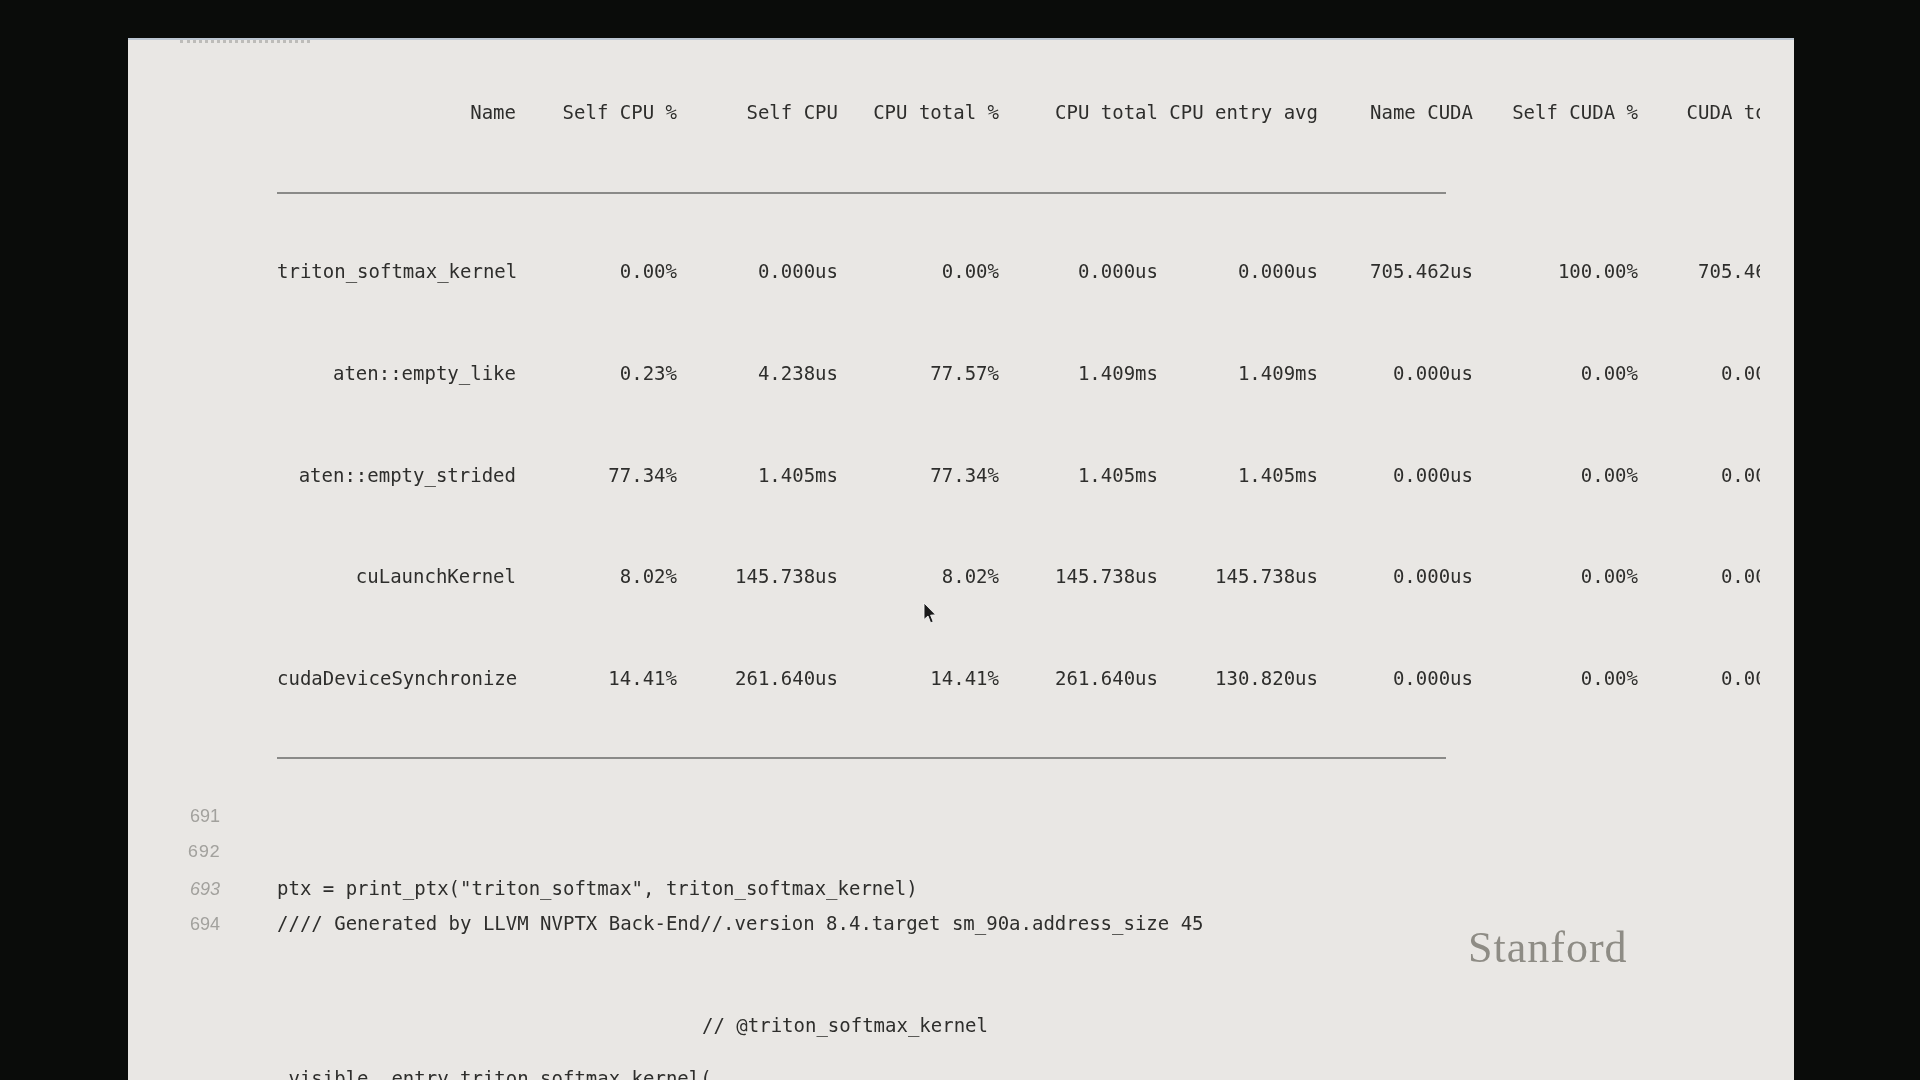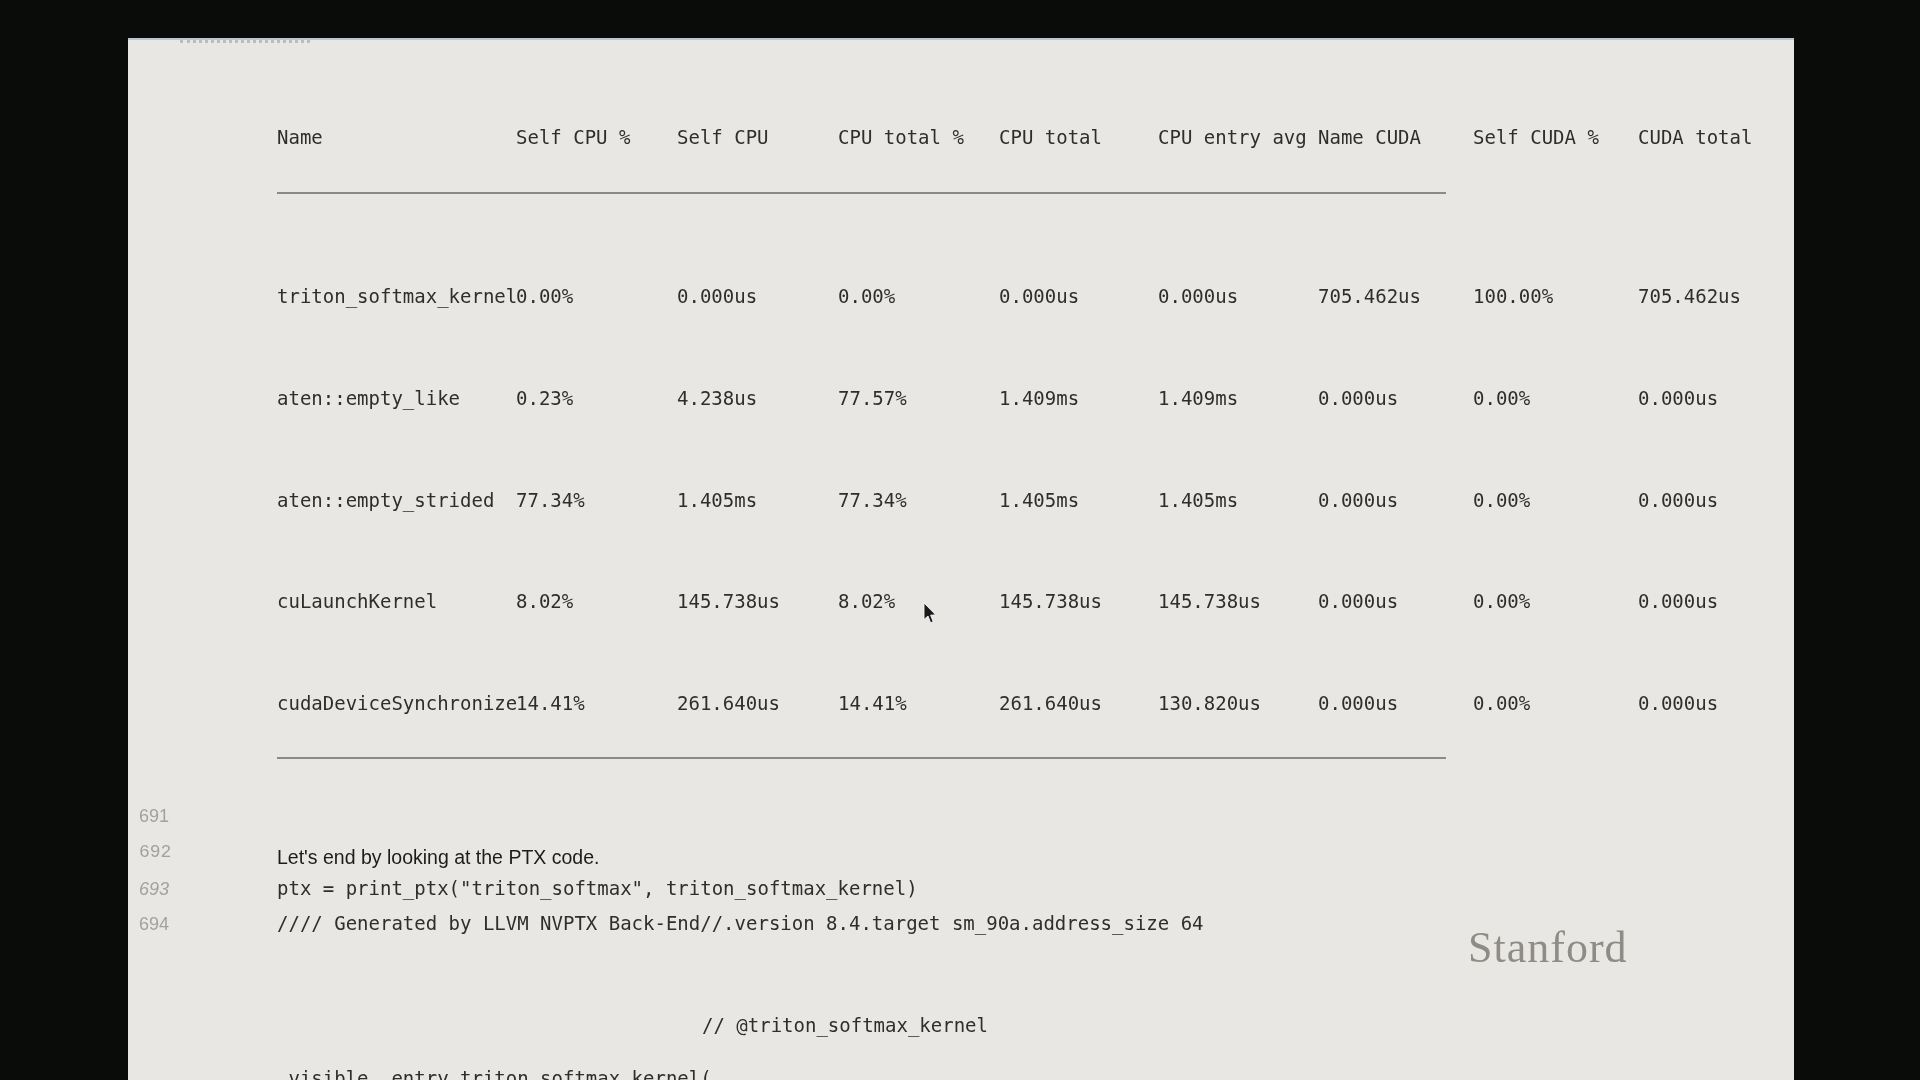--- a/index.html
+++ b/index.html
@@ -15,31 +15,31 @@
   .clip-top {
     position:absolute; left:52px; top:0; width:130px; height:5px; overflow:hidden;
     opacity:.55;
   }
   .clip-top i { display:block; width:100%; border-bottom:3px dotted #9a9a96; }
 
   
   .mono { font-family:"DejaVu Sans Mono", monospace; font-size:19px; color:#2e2e2c; white-space:pre; }
   .table-area { position:absolute; left:0; top:0; width:1632px; height:730px; overflow:hidden; }
   .trow { position:absolute; left:149px; height:24px; line-height:24px; white-space:nowrap; }
-  .trow span { display:inline-block; text-align:left; overflow:visible;margin-top:25px; }
+  .trow span { display:inline-block; text-align:right; overflow:visible; }
   .c0{width:239px;} .c1{width:161px;} .c2{width:161px;} .c3{width:161px;}
   .c4{width:159px;} .c5{width:160px;} .c6{width:155px;} .c7{width:165px;} .c8{width:163px;}
   .head { top:60px; }
   .r0 { top:219px; } .r1 { top:321px; } .r2 { top:423px; } .r3 { top:524px; } .r4 { top:626px; }
 
   .sep { position:absolute; left:149px; width:1169px; height:2px; background:#8a8a88; }
   .sep1 { top:152px; } .sep2 { top:717px; }
 
   
-  .ln { position:absolute; left:11px; width:60px; text-align:left;
+  .ln { position:absolute; left:32px; width:60px; text-align:right;
         font-family:"Liberation Sans", sans-serif; font-size:18px; color:#a2a19d;
         height:22px; line-height:22px; }
   .ln691{top:765px;} .ln692{top:801px;font-family:Liberation Mono, monospace;} .ln693{top:838px;font-style:italic;} .ln694{top:873px;}
 
   .prose { position:absolute; left:149px; top:804px; font-size:19.5px; color:#1c1c1c;
            height:26px; line-height:26px; }
   .codeline { position:absolute; left:149px; height:24px; line-height:24px; }
   .code693 { top:836px; }
   .code694 { top:871px; }
   .codeglobl { top:925px; }
@@ -92,24 +92,23 @@
     <div class="sep sep2"></div>
 
     
   </div>
 
   <div class="ln ln691">691</div>
   <div class="ln ln692">692</div>
   <div class="ln ln693">693</div>
   <div class="ln ln694">694</div>
 
-  <div class="prose">Let's end by looking at the PTX code.</div>
 
   <div class="codeline mono code693">ptx = print_ptx("triton_softmax", triton_softmax_kernel)</div>
-  <div class="codeline mono code694">//// Generated by LLVM NVPTX Back-End//.version 8.4.target sm_90a.address_size 64</div>
+  <div class="codeline mono code694">//// Generated by LLVM NVPTX Back-End//.version 8.4.target sm_90a.address_size 45</div>
   <div class="codeline mono codeat">// @triton_softmax_kernel</div>
   <div class="codeline mono codevisible">.visible .entry triton_softmax_kernel(</div>
 
   <div class="stanford">Stanford</div>
 
   <svg class="cursor" viewBox="0 0 16 22">
     <polygon points="1,0 1,16.5 5,13 7.6,19.8 10.2,18.7 7.6,12.2 12.6,11.8" fill="#1a1a1a" stroke="#f5f5f5" stroke-width="0.9"></polygon>
   </svg>
 
 </div>

